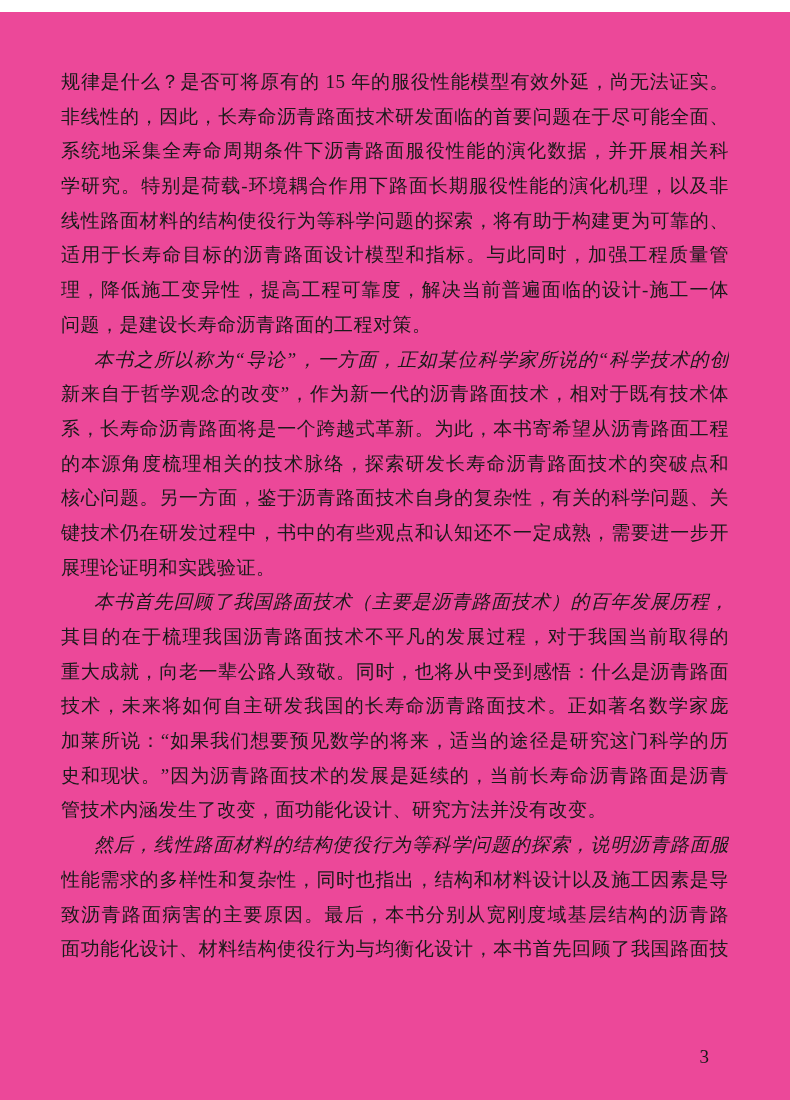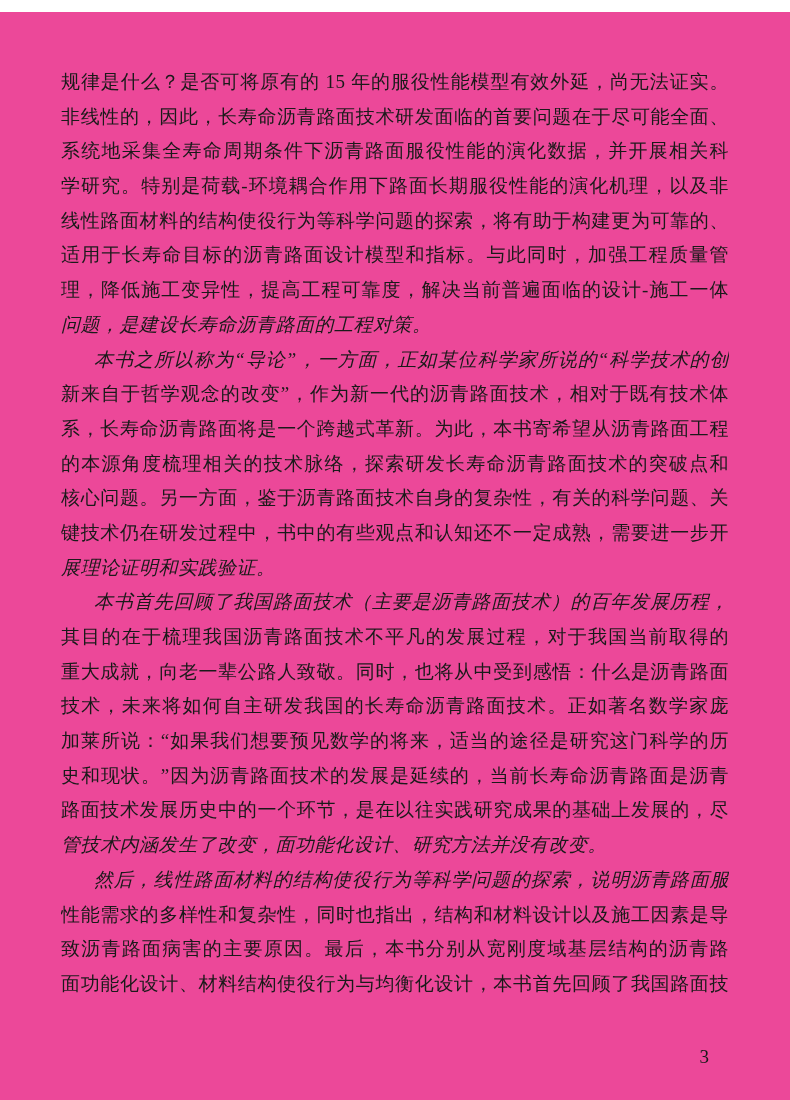--- a/index.html
+++ b/index.html
@@ -37,21 +37,20 @@
     overflow: hidden;
   }
   .line.fill {
     text-align: justify;
     text-align-last: justify;
     text-justify: inter-character;
   }
   .line.plain {
     text-align: left;
     text-align-last: left;
-    font-style: italic;
   }
   .line.indent {
     text-indent: 33px;
     font-style: italic;
   }
   .page-number {
     position: absolute;
     left: 61px;
     top: 1033px;
     width: 668px;
@@ -82,21 +81,20 @@
       <div class="line fill">的本源角度梳理相关的技术脉络，探索研发长寿命沥青路面技术的突破点和</div>
       <div class="line fill">核心问题。另一方面，鉴于沥青路面技术自身的复杂性，有关的科学问题、关</div>
       <div class="line fill">键技术仍在研发过程中，书中的有些观点和认知还不一定成熟，需要进一步开</div>
       <div class="line plain">展理论证明和实践验证。</div>
       <div class="line fill indent">本书首先回顾了我国路面技术（主要是沥青路面技术）的百年发展历程，</div>
       <div class="line fill">其目的在于梳理我国沥青路面技术不平凡的发展过程，对于我国当前取得的</div>
       <div class="line fill">重大成就，向老一辈公路人致敬。同时，也将从中受到感悟：什么是沥青路面</div>
       <div class="line fill">技术，未来将如何自主研发我国的长寿命沥青路面技术。正如著名数学家庞</div>
       <div class="line fill">加莱所说：“如果我们想要预见数学的将来，适当的途径是研究这门科学的历</div>
       <div class="line fill">史和现状。”因为沥青路面技术的发展是延续的，当前长寿命沥青路面是沥青</div>
-      <div class="line fill">路面技术发展历史中的一个环节，是在以往实践研究成果的基础上发展的，尽</div>
       <div class="line plain">管技术内涵发生了改变，面功能化设计、研究方法并没有改变。</div>
       <div class="line fill indent">然后，线性路面材料的结构使役行为等科学问题的探索，说明沥青路面服役</div>
       <div class="line fill">性能需求的多样性和复杂性，同时也指出，结构和材料设计以及施工因素是导</div>
       <div class="line fill">致沥青路面病害的主要原因。最后，本书分别从宽刚度域基层结构的沥青路</div>
       <div class="line fill">面功能化设计、材料结构使役行为与均衡化设计，本书首先回顾了我国路面技术</div>
     </div>
   <div class="page-number">3</div>
 </div>
 
 </body></html>

